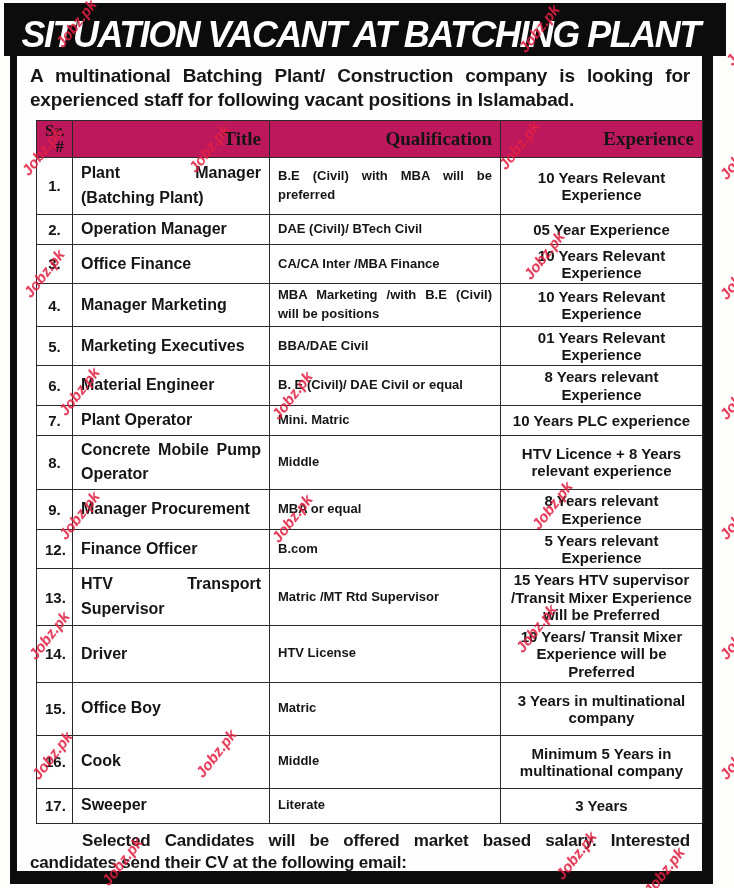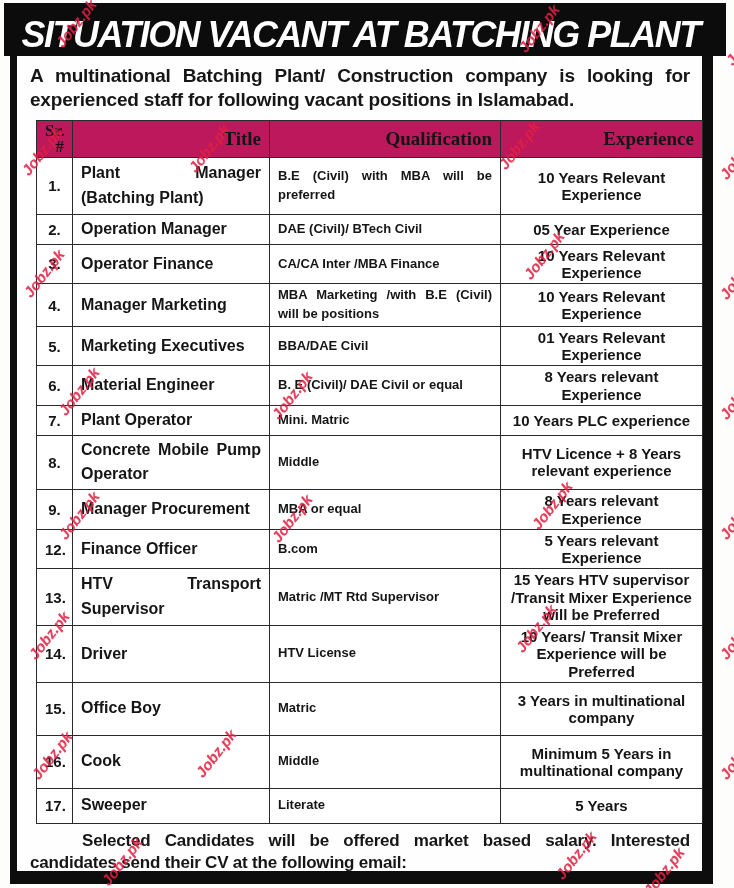--- a/index.html
+++ b/index.html
@@ -126,21 +126,21 @@
           <td class="col-experience">10 Years Relevant Experience</td>
         </tr>
         <tr>
           <td class="col-sr">2.</td>
           <td class="col-title">Operation Manager</td>
           <td class="col-qualification">DAE (Civil)/ BTech Civil</td>
           <td class="col-experience">05 Year Experience</td>
         </tr>
         <tr>
           <td class="col-sr">3.</td>
-          <td class="col-title">Operator Finance</td>
+          <td class="col-title">Office Finance</td>
           <td class="col-qualification">CA/CA Inter /MBA Finance</td>
           <td class="col-experience">10 Years Relevant Experience</td>
         </tr>
         <tr>
           <td class="col-sr">4.</td>
           <td class="col-title">Manager Marketing</td>
           <td class="col-qualification">MBA Marketing /with B.E (Civil) will be positions</td>
           <td class="col-experience">10 Years Relevant Experience</td>
         </tr>
         <tr>
@@ -200,21 +200,21 @@
         <tr>
           <td class="col-sr">16.</td>
           <td class="col-title">Cook</td>
           <td class="col-qualification">Middle</td>
           <td class="col-experience">Minimum 5 Years in multinational company</td>
         </tr>
         <tr>
           <td class="col-sr">17.</td>
           <td class="col-title">Sweeper</td>
           <td class="col-qualification">Literate</td>
-          <td class="col-experience">5 Years</td>
+          <td class="col-experience">3 Years</td>
         </tr>
       </tbody>
   </table>
 
   <p class="footer"><span>Selected Candidates will be offered market based salary. Interested candidates send their CV at the following email: </span></p>
 </div>
 
 <div class="wm-layer">
     <span class="wm" style="left: 52px; top: 40px; color: rgba(224, 32, 66, 0.8);">Jobz.pk</span>
     <span class="wm" style="left: 515px; top: 45px; color: rgba(224, 32, 66, 0.8);">Jobz.pk</span>

